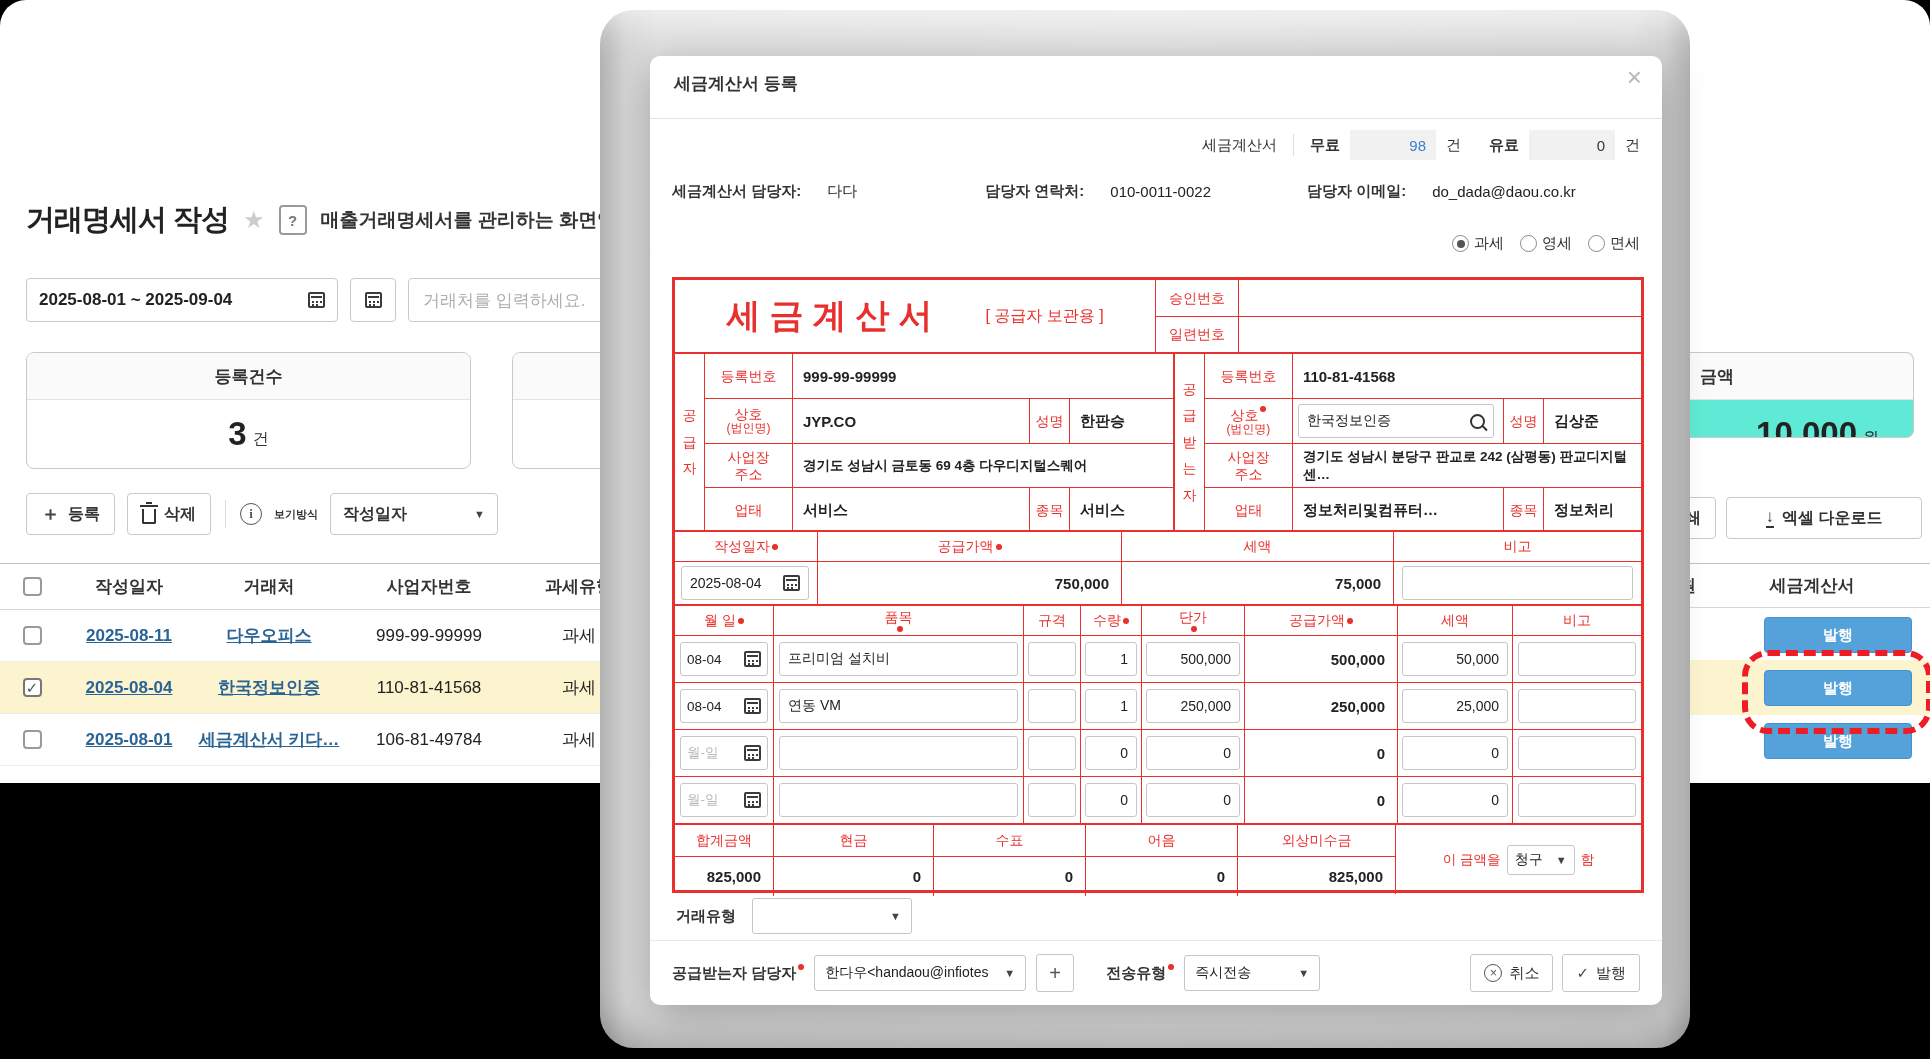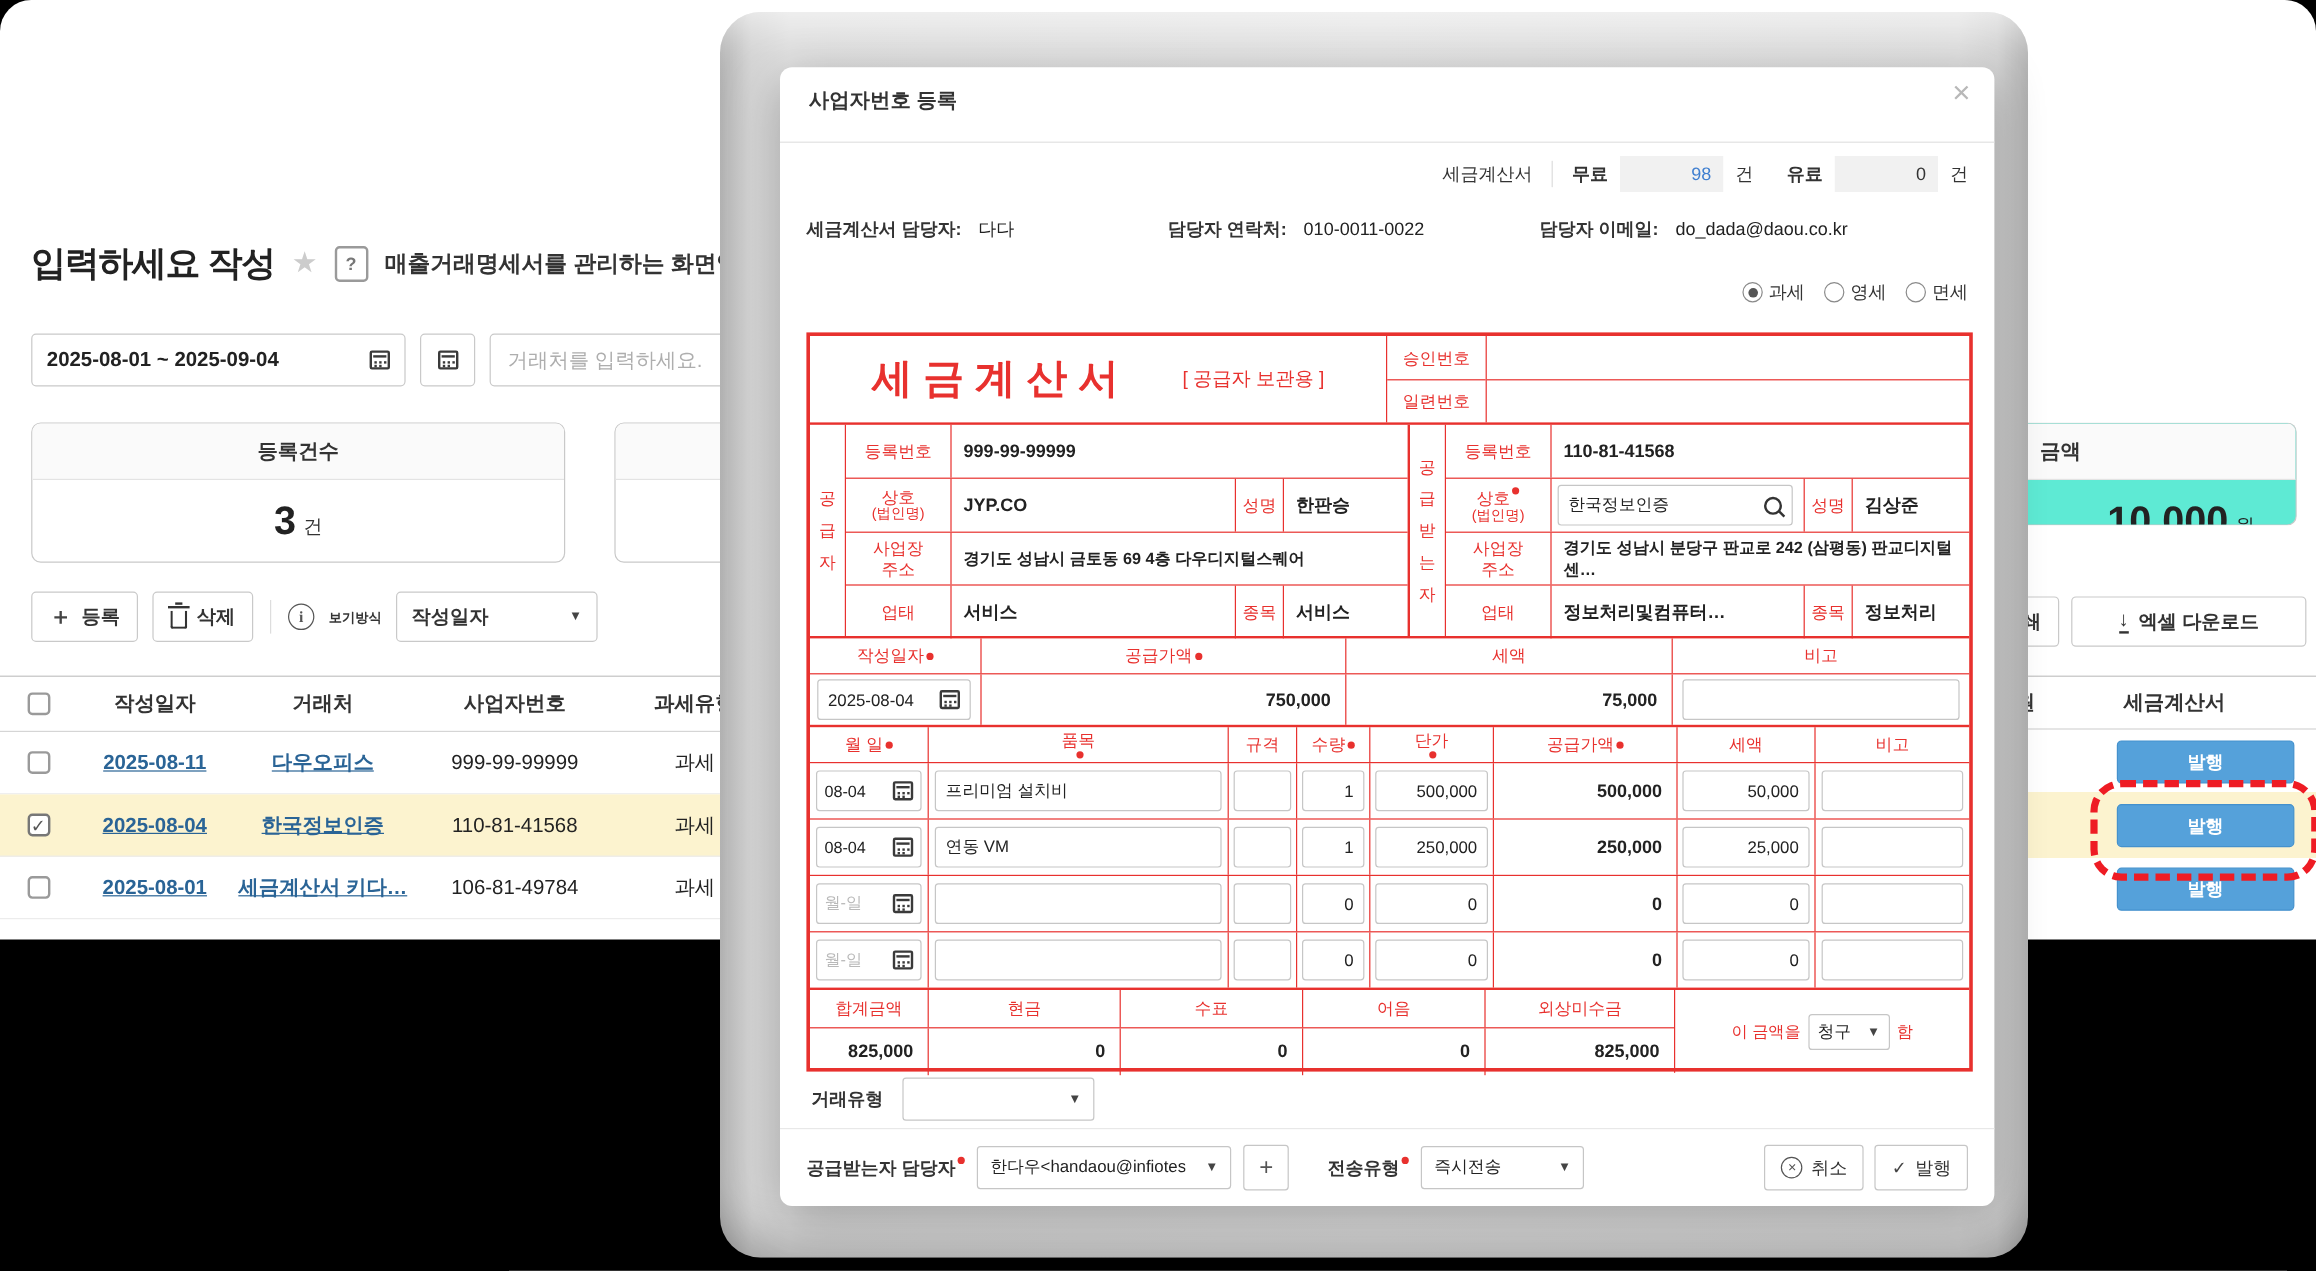--- a/index.html
+++ b/index.html
@@ -73,21 +73,21 @@
   .m-div2{position:absolute;left:0;top:884px;width:100%;border-top:1px solid #e8e8e8}
 
   .counts{position:absolute;top:74px;right:22px;display:flex;align-items:center;gap:10px;font-size:15px;color:#333}
   .counts .vsep{width:1px;height:22px;background:#ddd;margin:0 6px}
   .count-box{width:86px;height:30px;background:#f1f1f1;display:flex;align-items:center;justify-content:flex-end;padding-right:10px;box-sizing:border-box;font-size:15px}
   .cnt-blue{color:#3f7fd0}
   .lbl-b{font-weight:bold;color:#333}
 
   .contacts{position:absolute;left:22px;top:126px;right:22px;display:flex;align-items:center;font-size:15px}
   .contacts .lab{font-weight:bold;color:#333}
-  .contacts .val{margin-left:14px;color:#222}
+  .contacts .val{margin-left:26px;color:#222}
   .radios{position:absolute;top:178px;right:22px;display:flex;align-items:center;gap:16px;font-size:15px;color:#333}
   .radio{width:17px;height:17px;border:1.5px solid #8a8a8a;border-radius:50%;box-sizing:border-box;display:inline-flex;align-items:center;justify-content:center;margin-right:5px;vertical-align:-3px}
   .radio.sel::after{content:"";width:8px;height:8px;border-radius:50%;background:#555}
   .radio-item{display:flex;align-items:center}
 
   
   .inv{position:absolute;left:22px;top:221px;width:972px;height:616px;border:3px solid #e8312e;box-sizing:border-box;font-size:14px}
   .inv .red{color:#e8312e}
   .rdot{display:inline-block;width:6px;height:6px;border-radius:50%;background:#e8312e;vertical-align:8px;margin-left:2px}
   .band{display:flex;box-sizing:border-box}
@@ -130,21 +130,21 @@
   .xcirc{width:18px;height:18px;border:1.5px solid #555;border-radius:50%;display:flex;align-items:center;justify-content:center;font-size:12px;color:#555;box-sizing:border-box}
   .chk{font-size:15px;color:#444}
   .trunc{white-space:nowrap;overflow:hidden;max-width:168px}
 </style>
 </head>
 <body>
 
 <div class="page">
 
   <div class="title-row">
-    <span class="page-title">입력하세요 작성</span>
+    <span class="page-title">거래명세서 작성</span>
     <span class="star-icon">★</span>
     <span class="help-icon">?</span>
     <span class="page-desc">매출거래명세서를 관리하는 화면입니다.</span>
   </div>
 
   <div class="filter-row">
     <div class="daterange">
       <span>2025-08-01  ~  2025-09-04</span>
       <span class="cal"></span>
     </div>
@@ -249,21 +249,21 @@
   <div class="issue-btn" style="top:617px">발행</div>
   <div class="issue-btn" style="top:670px">발행</div>
   <div class="issue-btn" style="top:723px">발행</div>
 </div>
 
 <div class="annotation"></div>
 
 <div class="panel"></div>
 
 <div class="modal">
-  <div class="m-title">사업자번호 등록</div>
+  <div class="m-title">세금계산서 등록</div>
   <div class="m-close">×</div>
   <div class="m-divider"></div>
 
   <div class="counts">
     <span>세금계산서</span>
     <span class="vsep"></span>
     <span class="lbl-b">무료</span>
     <span class="count-box">
         <span class="cnt-blue">98</span>
       </span>

